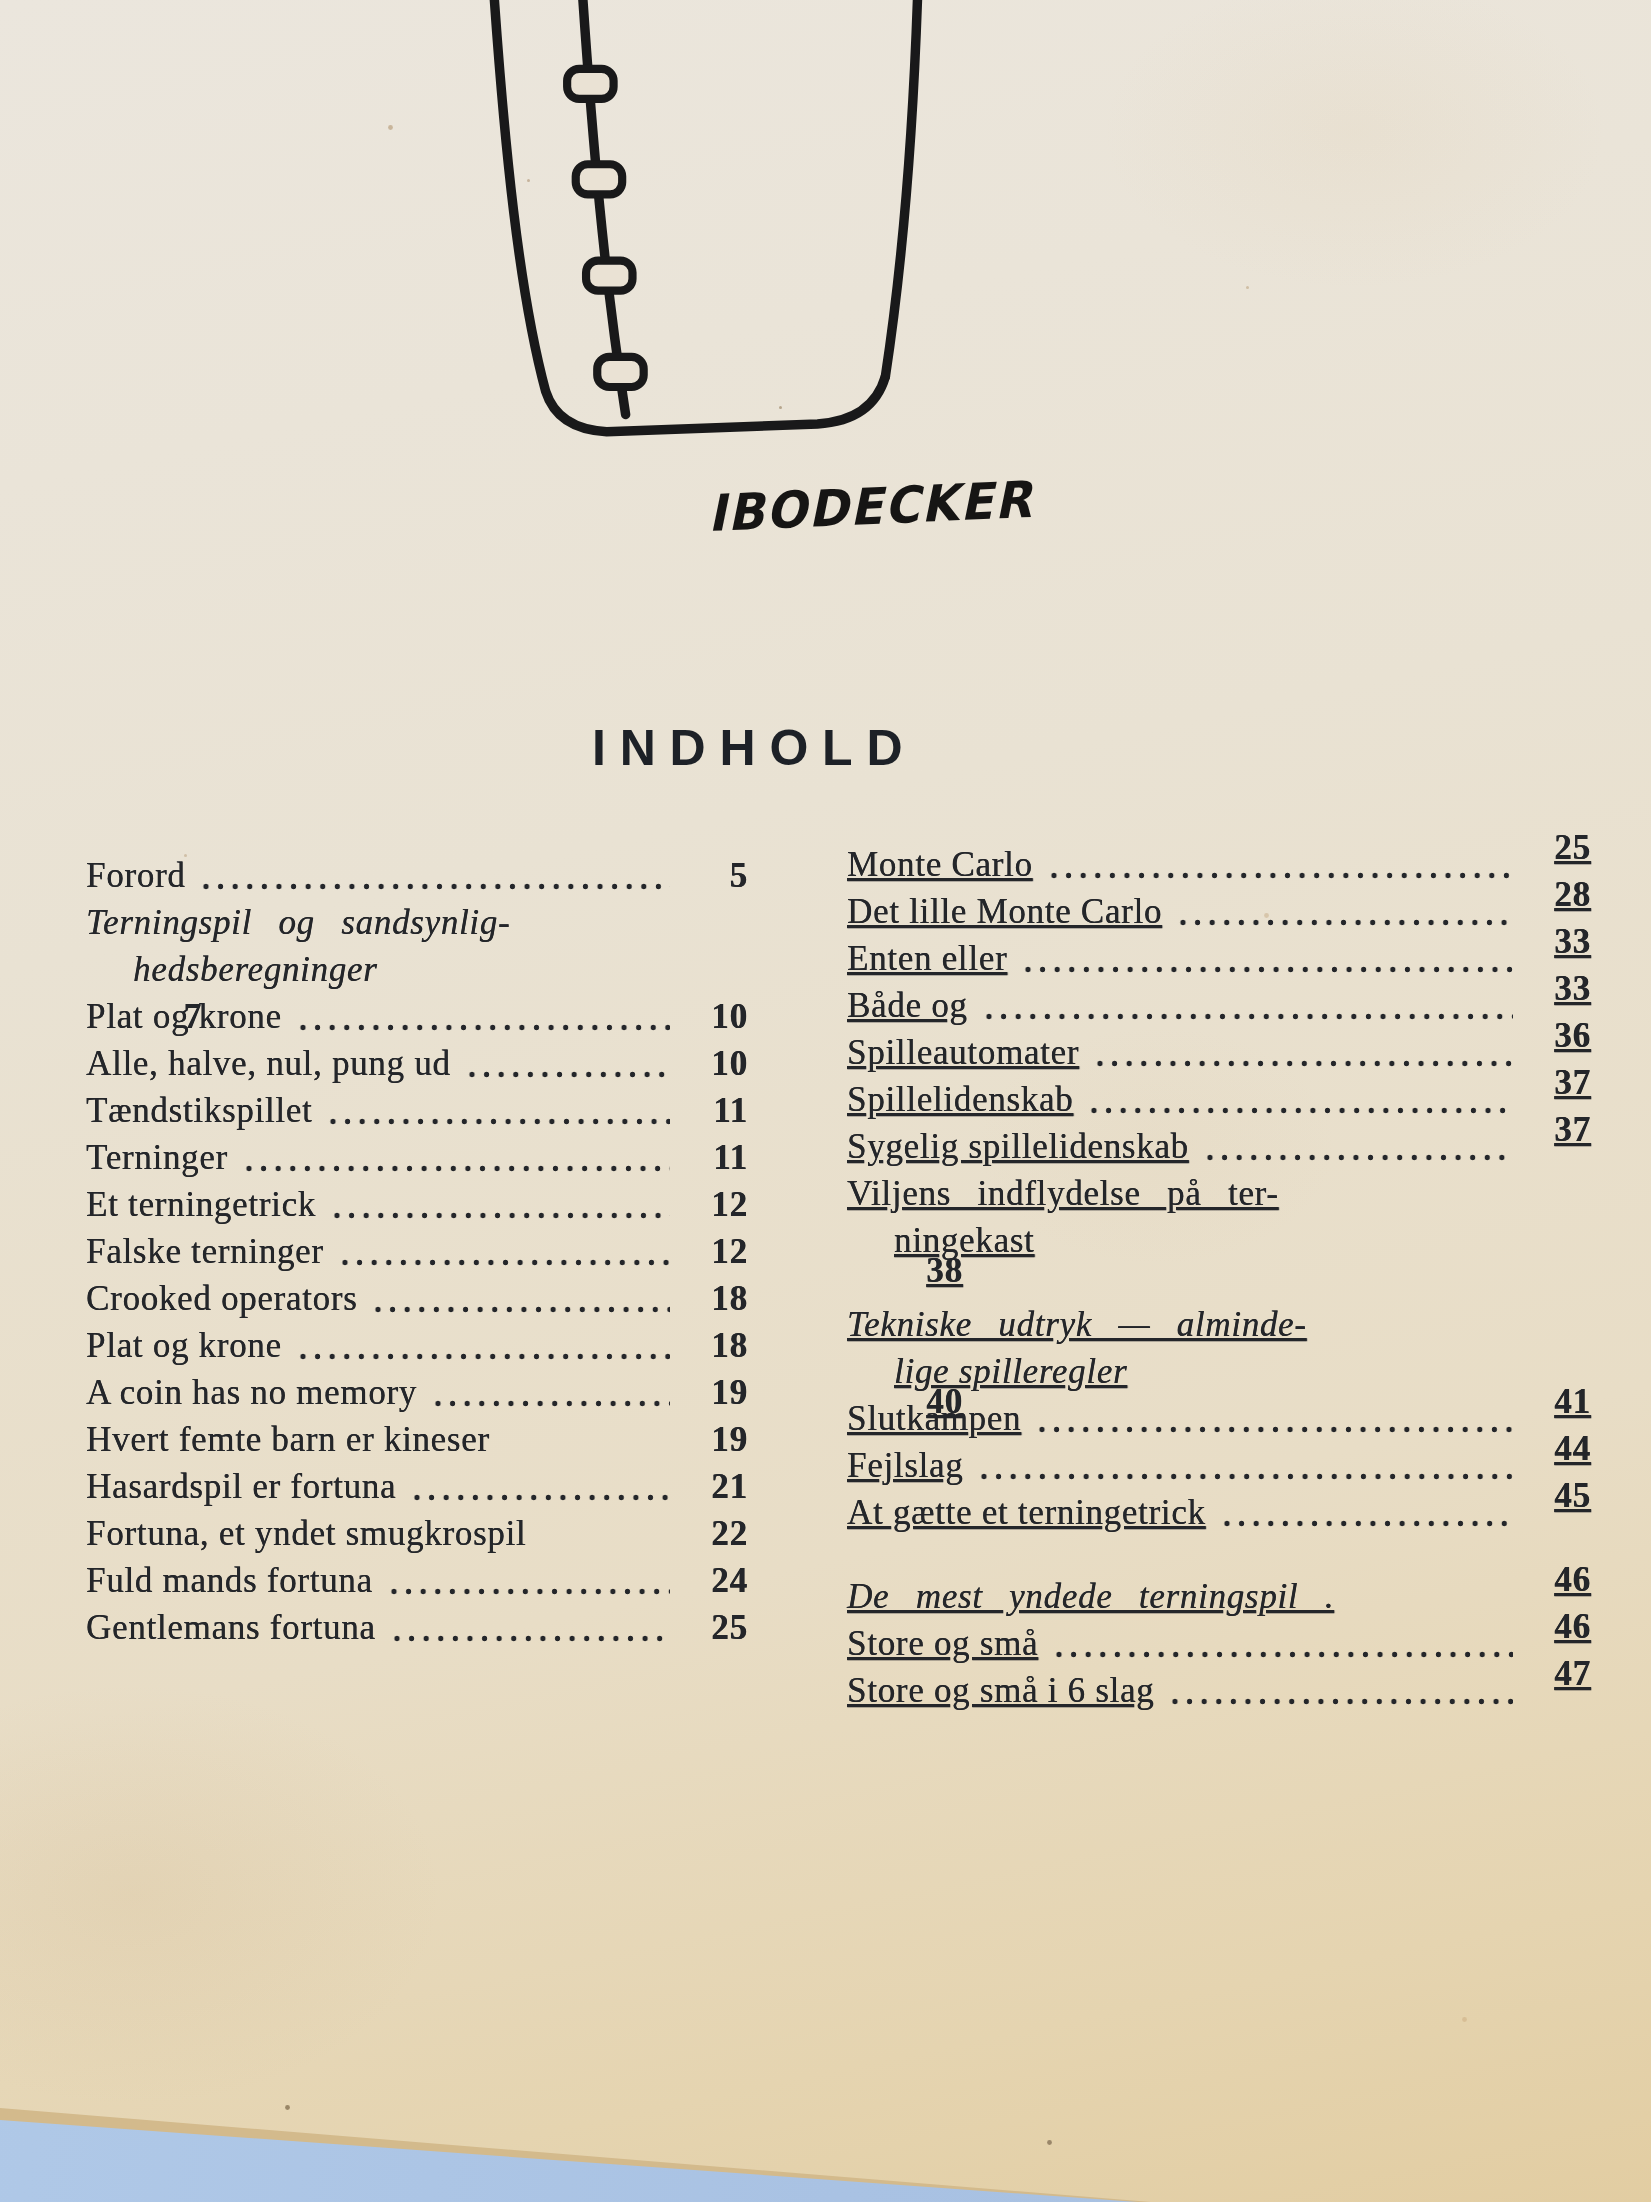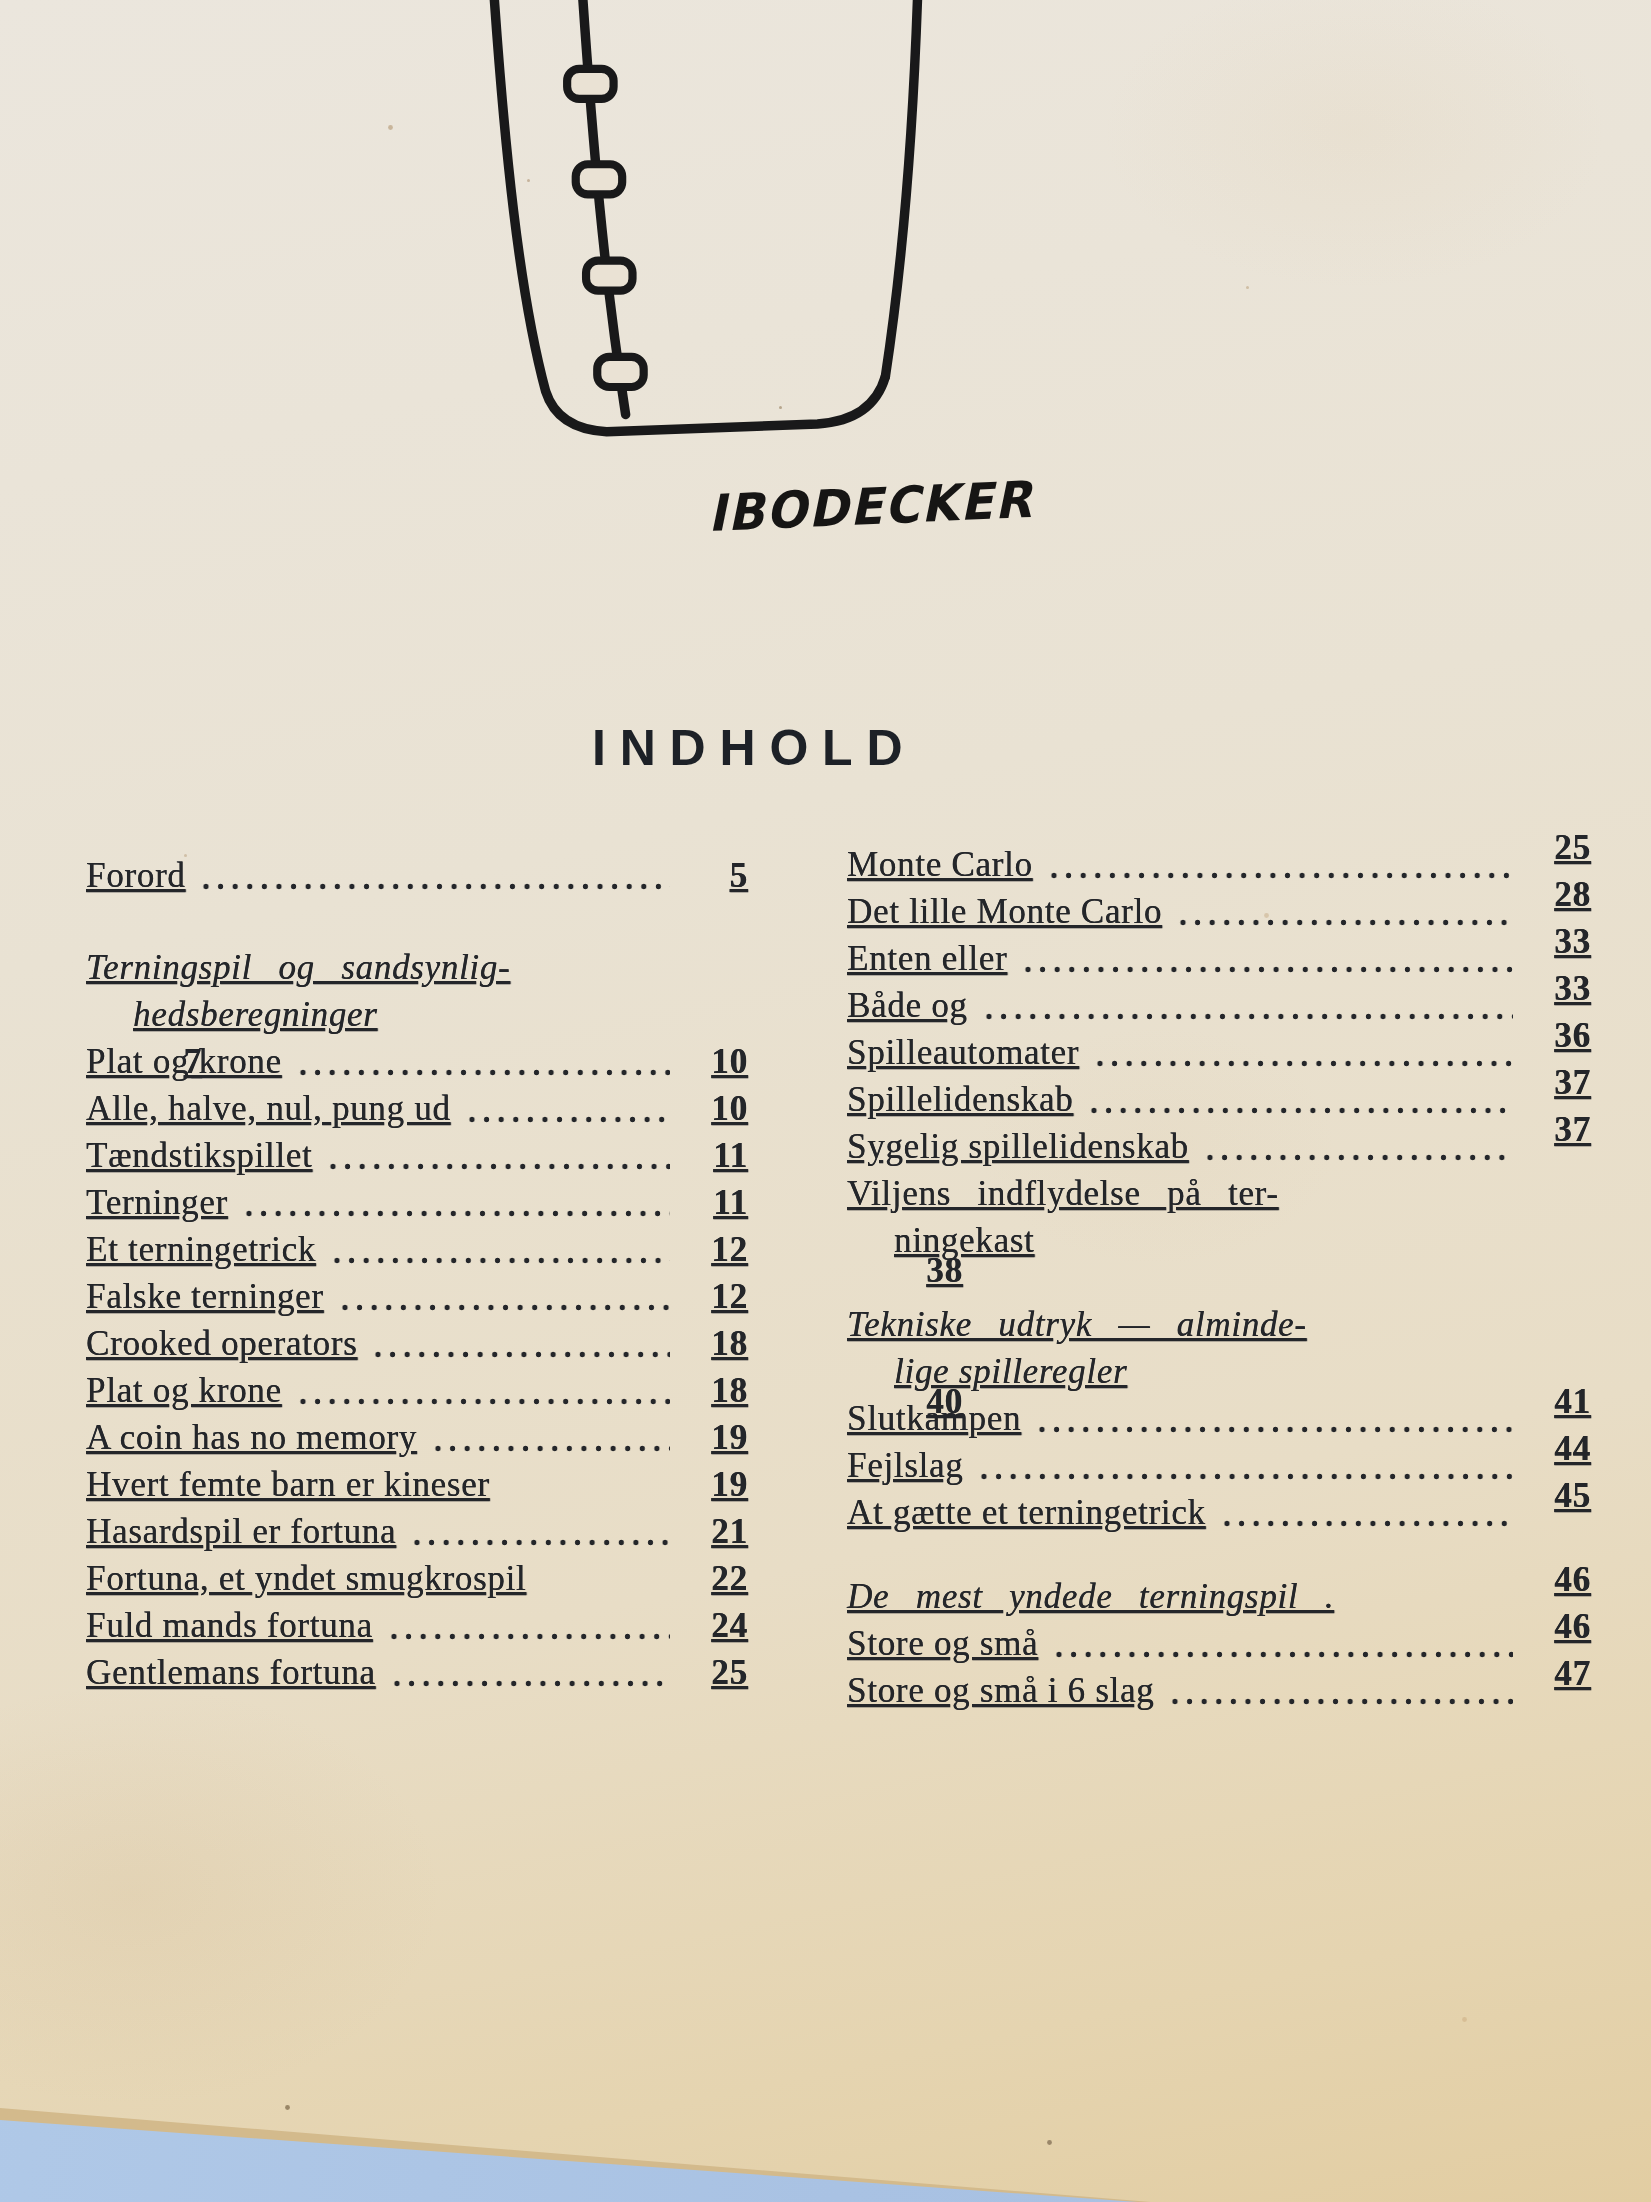--- a/index.html
+++ b/index.html
@@ -48,35 +48,35 @@
     white-space:nowrap;
   }
   .signature span{display:inline-block;transform:skewX(-14deg) scaleY(1.05);}
   .toc-title{
     position:absolute;left:592px;top:719px;
     font-family:"Liberation Sans", sans-serif;
     font-weight:700;font-size:50px;letter-spacing:13.8px;
     color:#1d2127;white-space:nowrap;
   }
   .col{position:absolute;color:var(--ink,#24262a);}
-  .col-left{left:86px;top:852px;width:662px;text-decoration:underline;}
+  .col-left{left:86px;top:852px;width:662px;}
   .col-right{left:847px;top:841px;width:744px;text-decoration:underline;}
   .toc-row{
     display:flex;align-items:flex-start;
     height:47px;line-height:47px;
     font-size:35px;letter-spacing:0.7px;
     white-space:nowrap;
   }
   .toc-row .toc-label{
     text-shadow:0.3px 0.3px 0 currentColor;
   }
   .toc-row.italic .toc-label{font-style:italic;}
   .toc-row.spread .toc-label{word-spacing:17px;}
   .toc-row.indent{padding-left:47px;flex-direction:column;}
-  .col-left .toc-row.gap{margin-top:45px;}
+  .col-left .toc-row.gap{}
   .col-right .toc-row.gap{margin-top:37px;}
   .toc-dots{
     flex:1;align-self:stretch;
     margin:0 8.6px 0 12px;
     background-image:radial-gradient(circle, var(--ink,#24262a) 2.3px, transparent 3px);
     background-size:14.6px 8.6px;
     background-repeat:repeat-x;
     background-position:1.7px calc(100% - 8.6px);
   }
   .toc-dots.hidden{background:none;}

